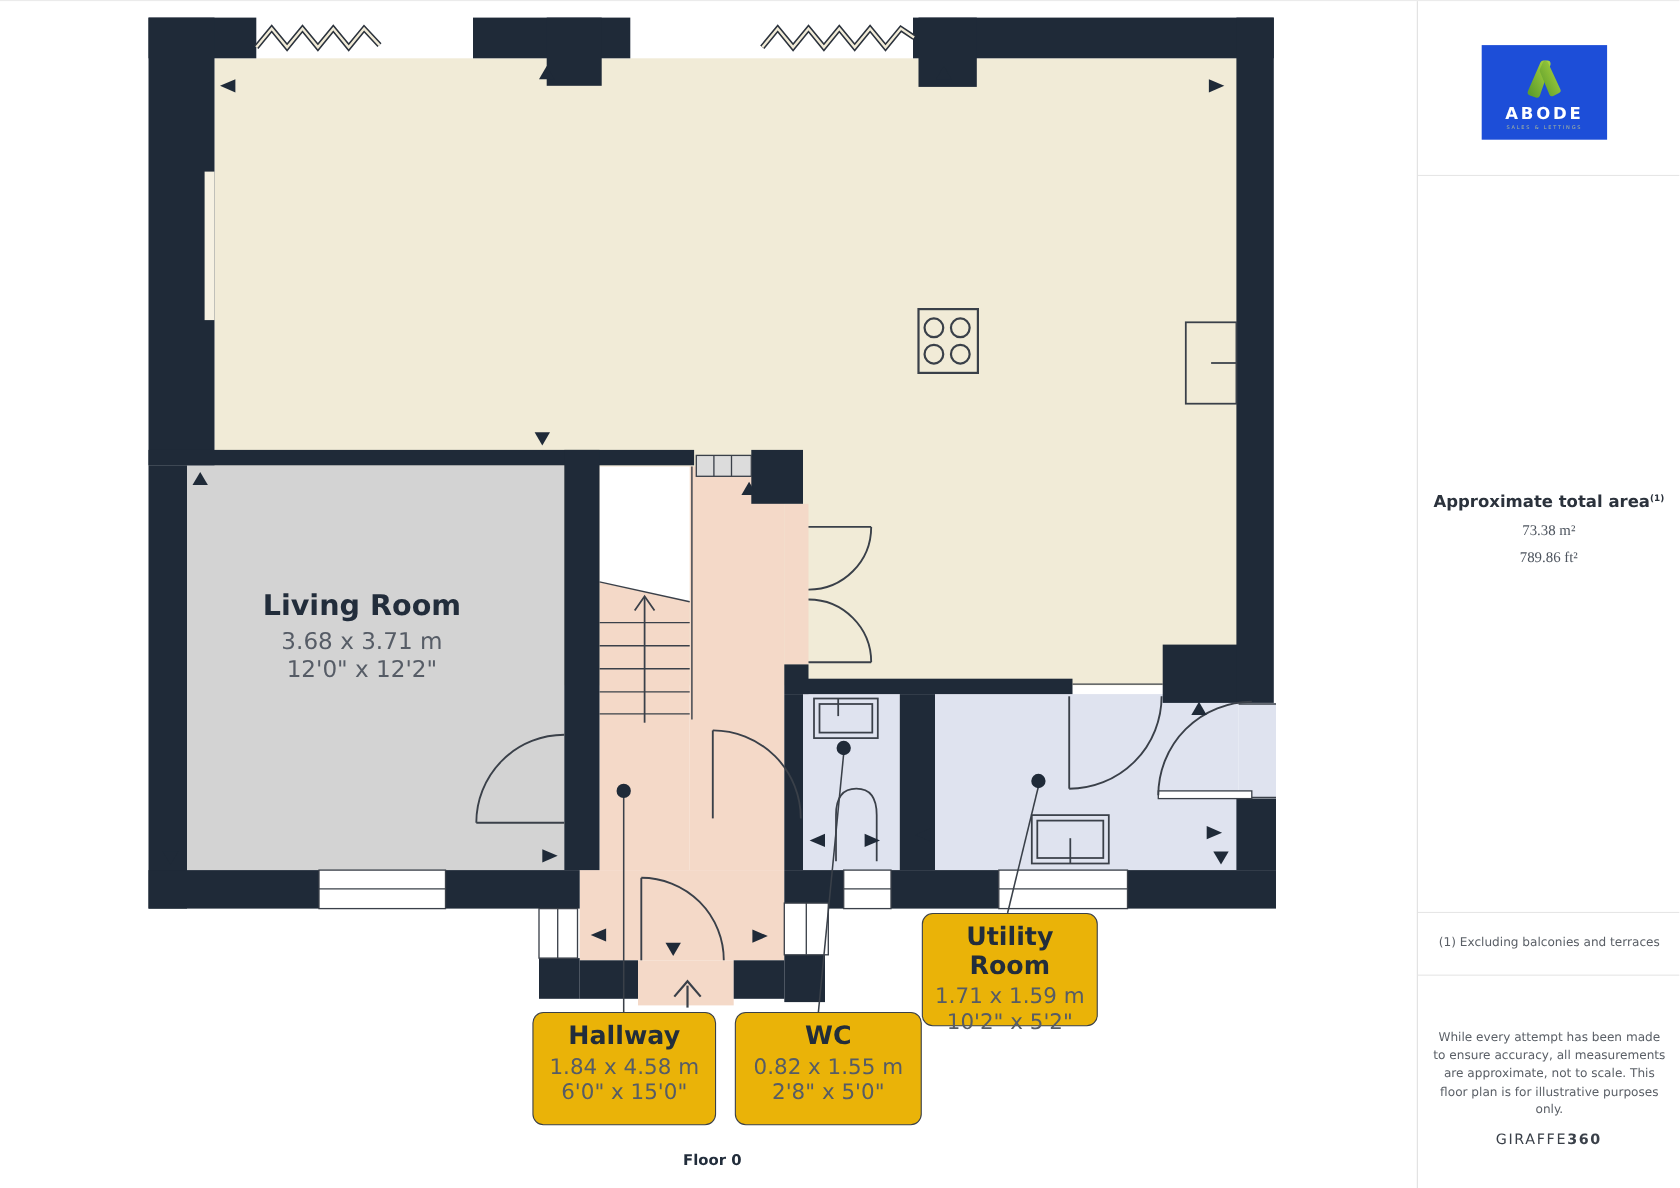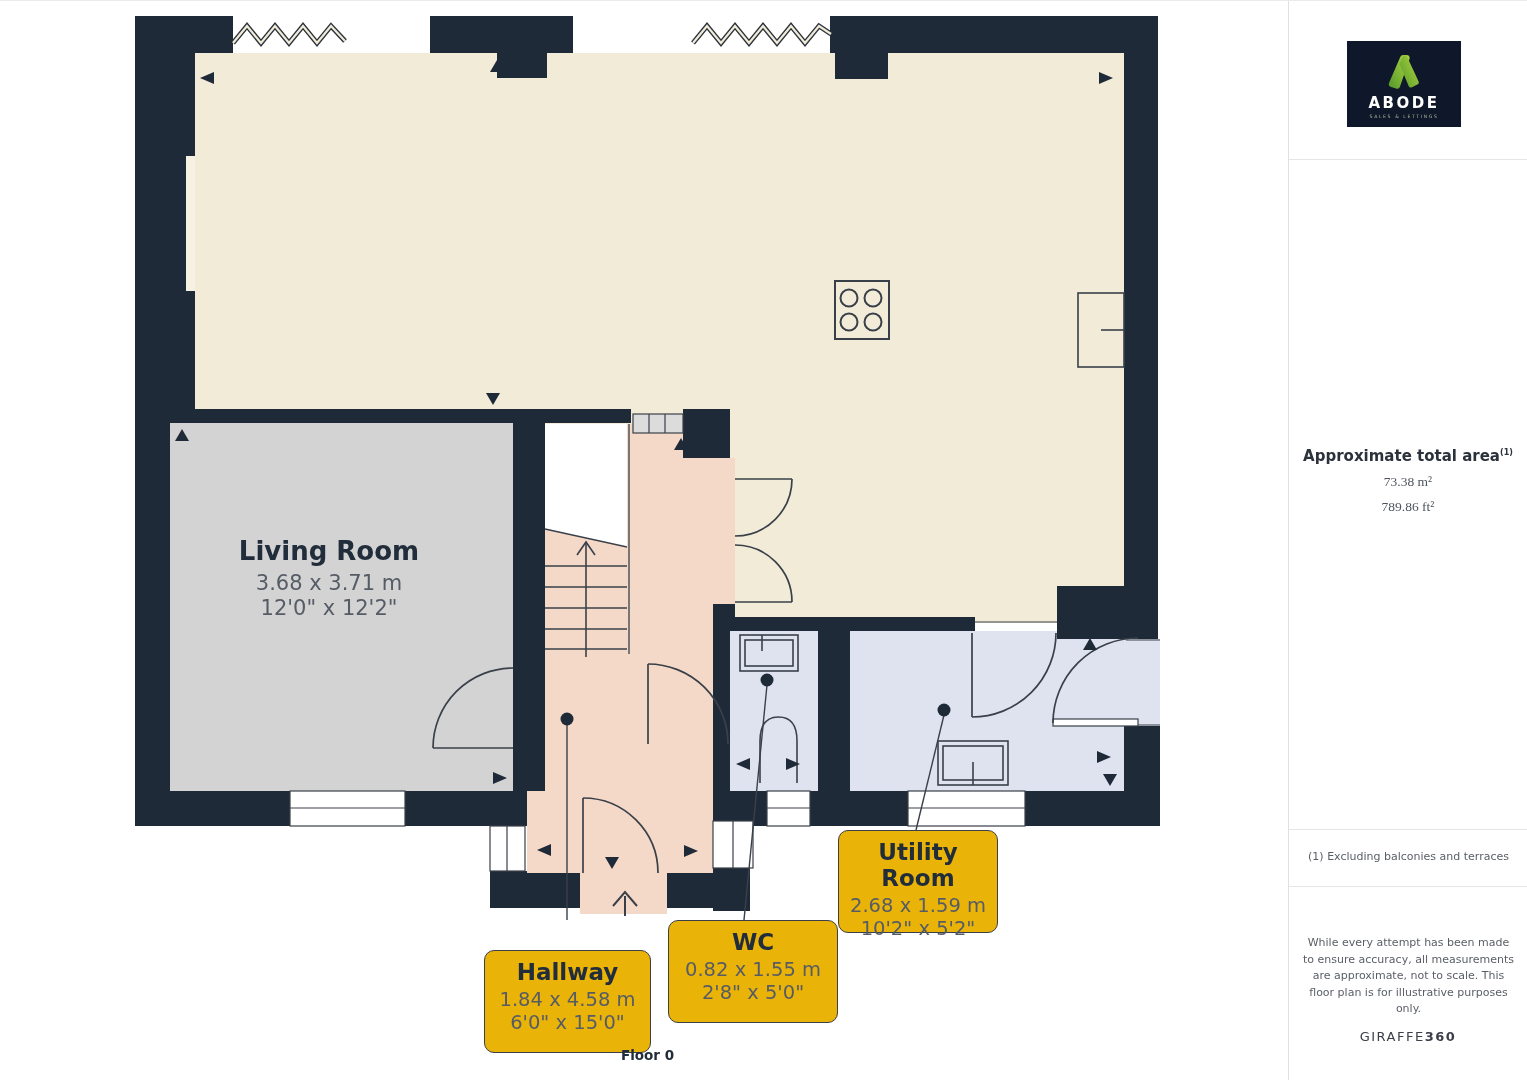--- a/index.html
+++ b/index.html
@@ -15,21 +15,21 @@
   #living-label .d{font-size:21px;line-height:1.18;margin-top:5px;}
   .callout{position:absolute;background:#eab308;border:1.6px solid #3a4049;border-radius:10px;
            text-align:center;padding:8px 6px 6px 6px;box-sizing:border-box;}
   .callout .t{font-weight:bold;font-size:23px;color:#222d3b;}
   .callout .d{font-size:19.5px;color:#565c66;line-height:1.2;margin-top:3px;}
   #floor-label{position:absolute;left:560px;top:1046px;width:175px;text-align:center;
                font-size:13.5px;font-weight:bold;color:#222d3b;}
   
   #sidebar{position:absolute;left:1288px;top:0;width:239px;height:1080px;border-left:1px solid #e0e0e0;box-sizing:border-box;}
   .sb-divider{position:absolute;left:0;width:100%;height:1px;background:#e6e6e6;}
-  #logo-box{position:absolute;left:58px;top:40px;width:114px;height:86px;background:#0f172a;
+  #logo-box{position:absolute;left:58px;top:40px;width:114px;height:86px;background:#1d4ed8;
             display:flex;flex-direction:column;align-items:center;justify-content:center;}
   #logo-brand{color:#fff;font-size:15px;letter-spacing:2.5px;font-weight:bold;margin-top:2px;}
   #logo-tag{color:#aab89a;font-size:4.6px;letter-spacing:1.6px;margin-top:2px;}
   #area-block{position:absolute;left:0;top:446px;width:100%;text-align:center;color:#40464f;}
   #area-title{font-size:15px;font-weight:bold;color:#2b323c;}
   #area-title sup{font-size:8px;}
   .area-val{font-size:13.5px;margin-top:9px;color:#4d545e;font-family:Liberation Serif, serif;}
   .sb-note{position:absolute;left:14px;width:211px;text-align:center;font-size:11px;color:#5a5f66;line-height:1.5;}
   #giraffe{position:absolute;left:0;top:1028px;width:100%;text-align:center;font-size:13px;
            letter-spacing:1.5px;color:#3a4049;}
@@ -208,38 +208,38 @@
     
     <div class="room-label" id="living-label" style="left:179px;top:535px;width:300px;">
       <div class="t">Living Room</div>
       <div class="d">
         <div>3.68 x 3.71 m</div>
         <div>12'0" x 12'2"</div>
       </div>
     </div>
 
     
-    <div class="callout" style="left:484px;top:919px;width:167px;height:103px;margin-top:30px;">
+    <div class="callout" style="left:484px;top:919px;width:167px;height:103px;">
       <div class="t">Hallway</div>
       <div class="d">
         <div>1.84 x 4.58 m</div>
         <div>6'0" x 15'0"</div>
       </div>
     </div>
     <div class="callout" style="left:668px;top:919px;width:170px;height:103px;">
       <div class="t">WC</div>
       <div class="d">
         <div>0.82 x 1.55 m</div>
         <div>2'8" x 5'0"</div>
       </div>
     </div>
     <div class="callout" style="left:838px;top:829px;width:160px;height:103px;">
       <div class="t">Utility Room</div>
       <div class="d">
-        <div>2.68 x 1.59 m</div>
+        <div>1.71 x 1.59 m</div>
         <div>10'2" x 5'2"</div>
       </div>
     </div>
 
     <div id="floor-label">Floor 0</div>
   </div>
 
   <div id="sidebar">
     <div id="logo-box">
       <svg width="52" height="42" viewBox="0 0 60 44">

